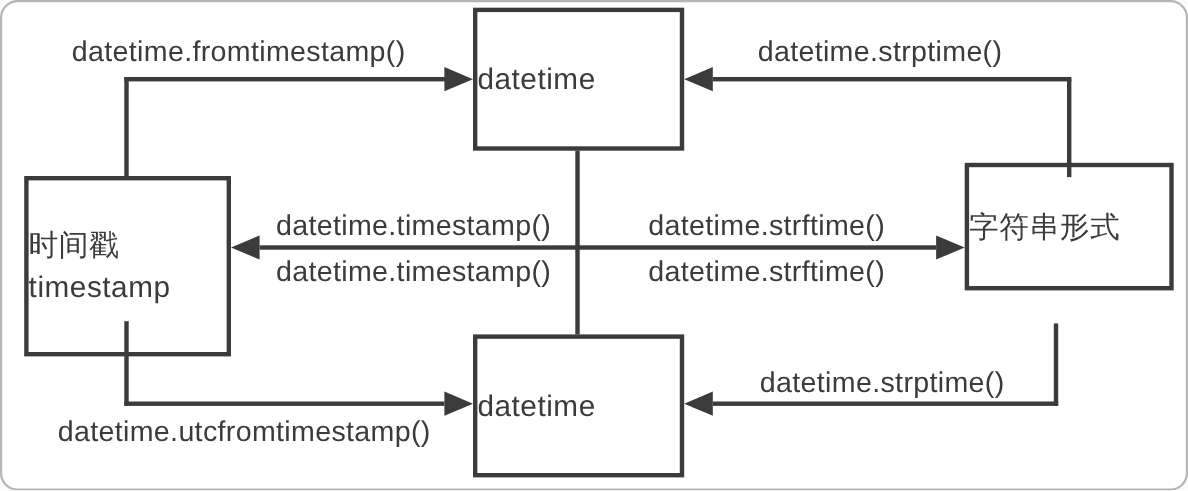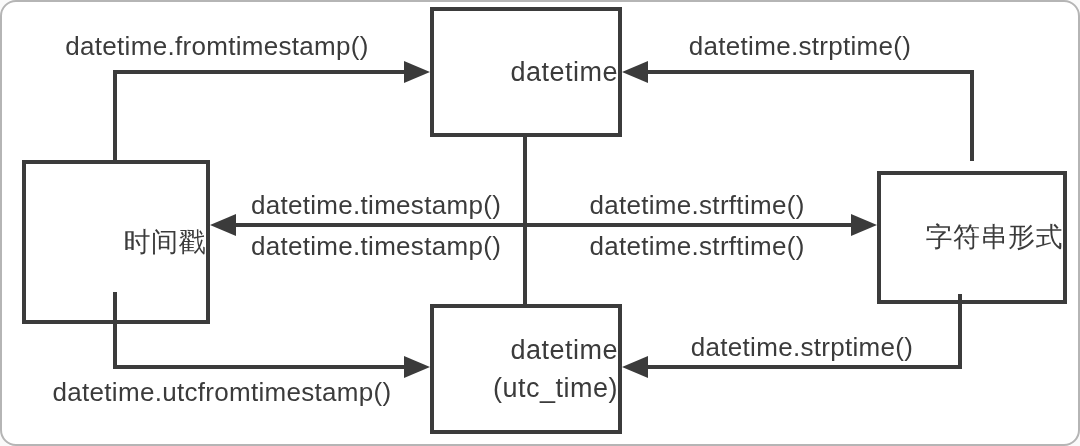--- a/index.html
+++ b/index.html
@@ -20,21 +20,21 @@
     font-family: "Liberation Sans", "DejaVu Sans", sans-serif;
     color: var(--stroke);
   }
   .node {
     position: absolute;
     box-sizing: border-box;
     border: 4px solid var(--stroke);
     background: var(--bg);
     display: flex;
     flex-direction: column;
-    align-items: flex-end;
+    align-items: flex-start;
     justify-content: center;
     text-align: center;
     font-size: 27px;
     line-height: 1.42;
     letter-spacing: 0.5px;
   }
   .h-line, .v-line { position: absolute; background: var(--stroke); }
   .h-line { height: 4px; }
   .v-line { width: 4px; }
   .arrow { position: absolute; width: 0; height: 0; }
@@ -60,29 +60,29 @@
 <body>
 
 <div class="canvas">
 
   <div class="node" style="left:428px; top:5px; width:192px; height:130px;">
     <span>datetime</span>
   </div>
 
   <div class="node" style="left:20px; top:158px; width:188px; height:164px;">
     <span>时间戳</span>
+    <span>timestamp</span>
   </div>
 
-  <div class="node" style="left:875px; top:169px; width:190px; height:133px;">
+  <div class="node" style="left:875px; top:146px; width:190px; height:116px;">
     <span>字符串形式</span>
   </div>
 
   <div class="node" style="left:428px; top:302px; width:192px; height:130px;">
     <span>datetime</span>
-    <span>(utc_time)</span>
   </div>
 
   <div class="v-line" style="left:521px; top:135px; height:167px;"></div>
 
   <div class="v-line" style="left:111px; top:68px; height:90px;"></div>
   <div class="h-line" style="left:111px; top:68px; width:293px;"></div>
   <div class="arrow right" style="left:402px; top:59px;"></div>
   <div class="edge-label" style="left:45px; top:29px; width:340px;">datetime.fromtimestamp()</div>
 
   <div class="v-line" style="left:968px; top:70px; height:89px;"></div>

